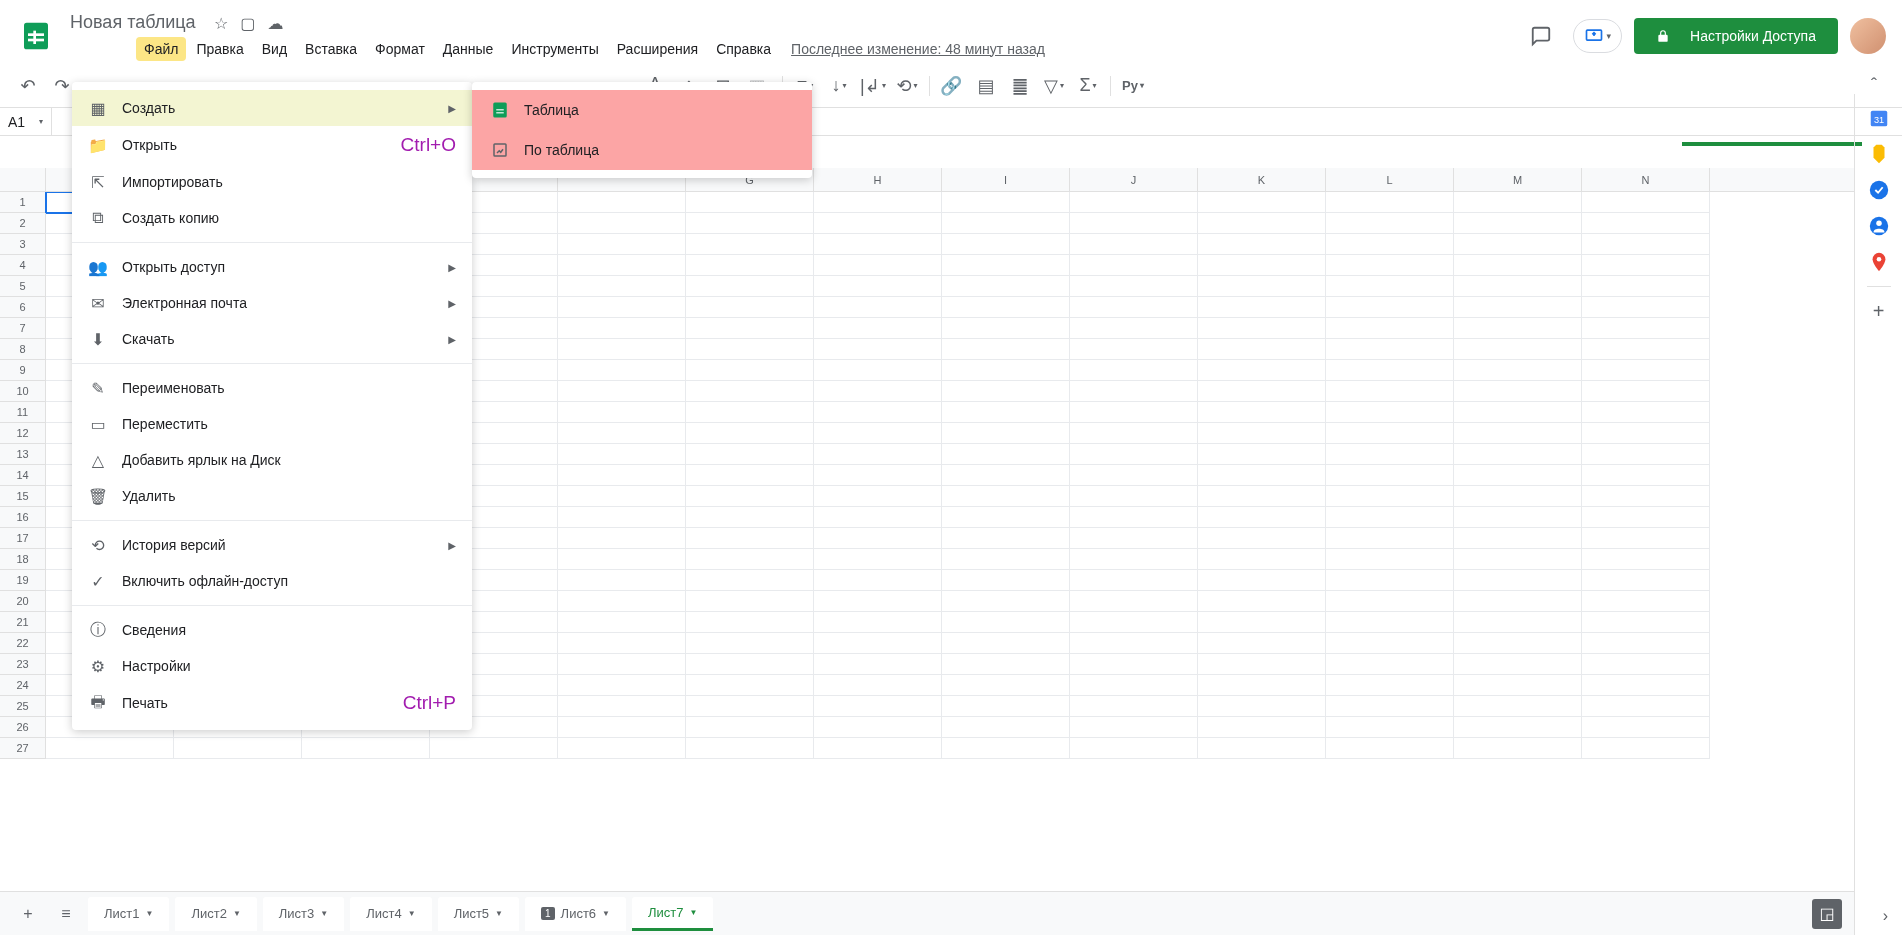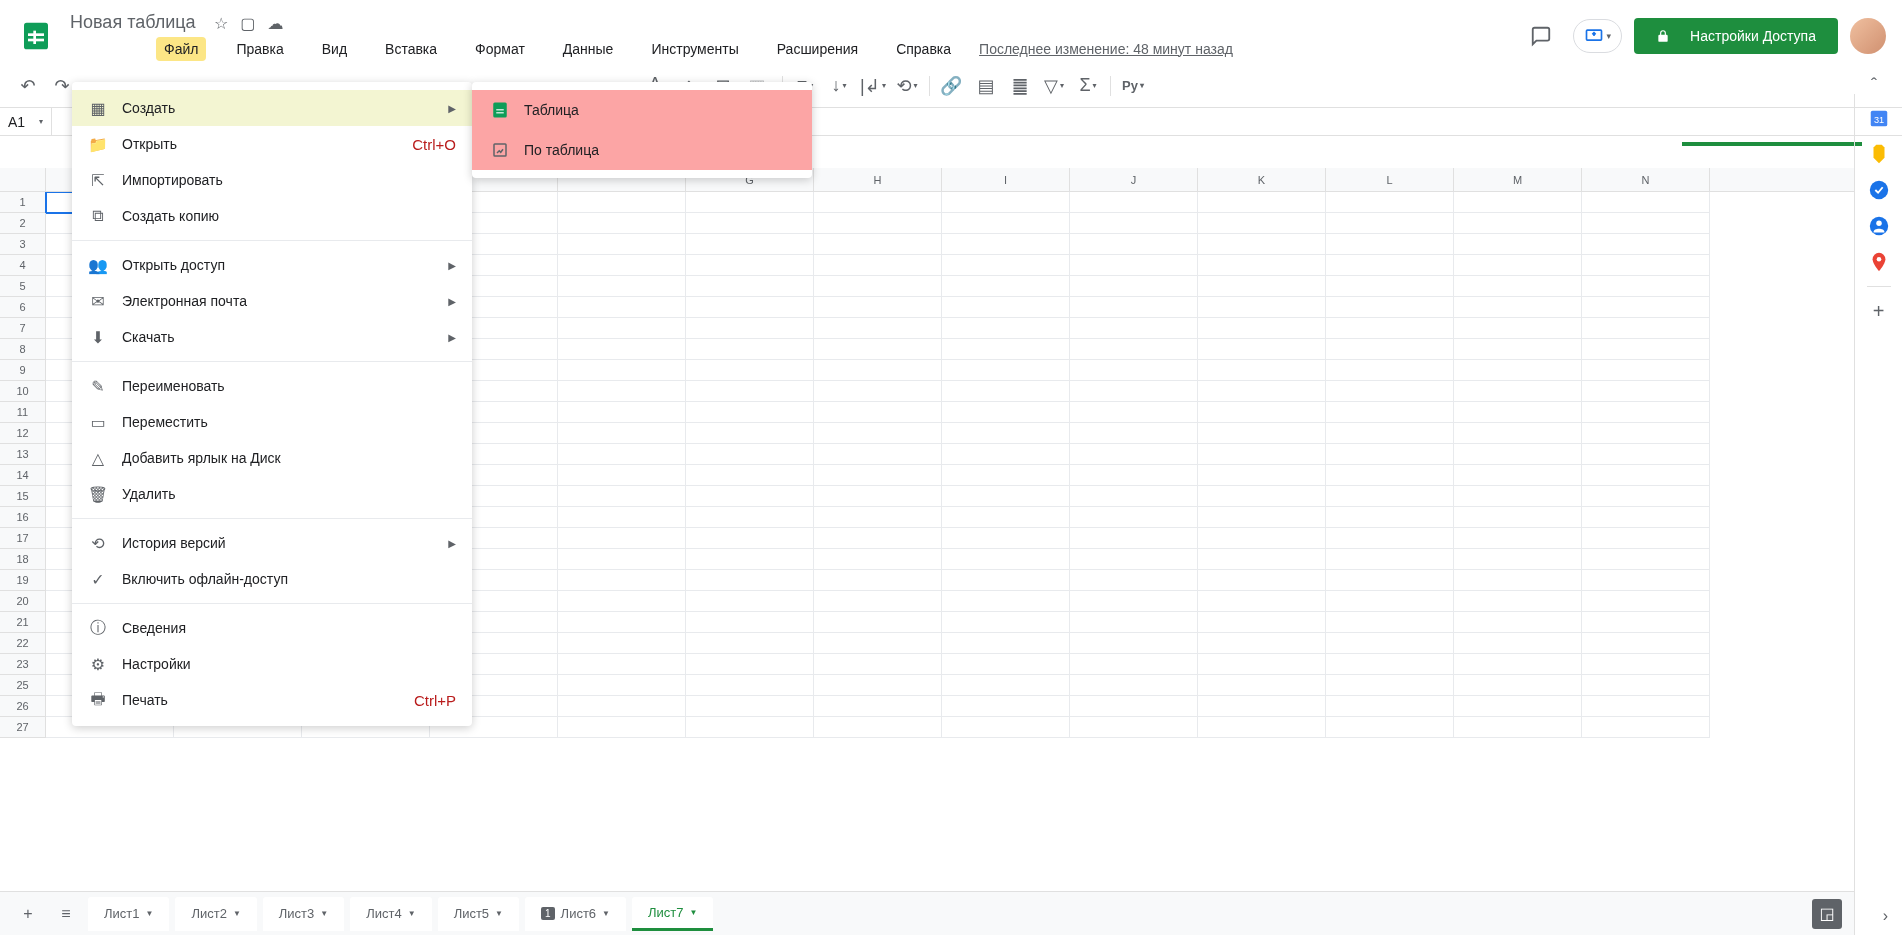--- a/index.html
+++ b/index.html
@@ -14,23 +14,23 @@
 .title-icons { display: inline-flex; gap: 12px; margin-left: 8px; vertical-align: middle; }
 .title-icons span { color: #5f6368; cursor: pointer; }
 .header-right { display: flex; align-items: center; gap: 12px; }
 .icon-btn { width: 40px; height: 40px; border-radius: 50%; display: flex; align-items: center; justify-content: center; cursor: pointer; color: #5f6368; }
 .present-btn { border: 1px solid #dadce0; border-radius: 20px; padding: 6px 10px; display: flex; align-items: center; color: #1a73e8; }
 .share-btn { background: #1e8e3e; color: #fff; border: none; border-radius: 4px; padding: 10px 22px; font-size: 14px; font-weight: 500; display: flex; align-items: center; gap: 20px; cursor: pointer; }
 .avatar { width: 36px; height: 36px; border-radius: 50%; background: linear-gradient(135deg,#f0c0a0,#d09070); }
 
 
 .menubar { display: flex; align-items: center; padding: 0 16px 0 72px; height: 28px; gap: 2px; font-size: 14px; color: #202124; }
-.menu-item { padding: 4px 8px; border-radius: 4px; cursor: pointer; margin-left: 20px; }
+.menu-item { padding: 4px 8px; border-radius: 4px; cursor: pointer; }
 .menu-item.active { background: #fce686; }
-.last-change { color: #5f6368; text-decoration: underline; margin-left: 18px; font-size: 14px; }
+.last-change { color: #5f6368; text-decoration: underline; margin-left: 10px; font-size: 14px; }
 
 
 .toolbar { display: flex; align-items: center; padding: 6px 12px; border-bottom: 1px solid #e0e0e0; height: 44px; gap: 2px; }
 .tool { width: 32px; height: 30px; display: flex; align-items: center; justify-content: center; cursor: pointer; color: #5f6368; border-radius: 2px; font-size: 18px; }
 .tool.small-drop::after { content: "▾"; font-size: 8px; margin-left: 2px; }
 .tool-sep { width: 1px; height: 20px; background: #e0e0e0; margin: 0 4px; }
 .collapse-arrow { margin-left: auto; }
 
 
 .formula-row { display: flex; align-items: center; height: 28px; border-bottom: 1px solid #e0e0e0; }
@@ -48,21 +48,21 @@
 .row-h { width: 46px; border-right: 1px solid #e0e0e0; border-bottom: 1px solid #e0e0e0; background: #f8f9fa; display: flex; align-items: center; justify-content: center; font-size: 11px; color: #5f6368; }
 .cell { width: 128px; border-right: 1px solid #e8eaed; border-bottom: 1px solid #e8eaed; }
 .cell.active { outline: 2px solid #1a73e8; outline-offset: -1px; }
 
 
 .dropdown { position: absolute; left: 72px; top: 82px; width: 400px; background: #fff; box-shadow: 0 2px 10px rgba(0,0,0,0.2); border-radius: 4px; padding: 8px 0; z-index: 100; }
 .dd-item { display: flex; align-items: center; padding: 8px 16px; font-size: 14px; color: #202124; cursor: pointer; gap: 14px; }
 .dd-item.highlight { background: #f3f5d2; }
 .dd-icon { width: 20px; height: 20px; display: flex; align-items: center; justify-content: center; color: #5f6368; font-size: 16px; }
 .dd-label { flex: 1; }
-.dd-shortcut { color: #b91c1c; font-size: 15px; }
+.dd-shortcut { color: #a21caf; font-size: 19px; }
 .dd-arrow { color: #5f6368; font-size: 10px; }
 .dd-sep { height: 1px; background: #e8eaed; margin: 6px 0; }
 
 
 .submenu { position: absolute; left: 472px; top: 82px; width: 340px; background: #fff; box-shadow: 0 2px 10px rgba(0,0,0,0.2); border-radius: 4px; padding: 8px 0; z-index: 101; }
 .sub-item { display: flex; align-items: center; padding: 10px 18px; font-size: 14px; color: #202124; cursor: pointer; gap: 14px; }
 .sub-item.highlight { background: #fca5a5; }
 
 
 .sheet-tabs { position: absolute; left: 0; bottom: 0; right: 48px; height: 44px; border-top: 1px solid #e0e0e0; display: flex; align-items: center; background: #f8f9fa; padding: 0 12px; gap: 6px; }
@@ -542,20 +542,36 @@
         <div class="cell"></div>
         <div class="cell"></div>
         <div class="cell"></div>
         <div class="cell"></div>
         <div class="cell"></div>
         <div class="cell"></div>
         <div class="cell"></div>
         <div class="cell"></div>
       </div>
       <div class="row">
+        <div class="row-h">24</div>
+        <div class="cell"></div>
+        <div class="cell"></div>
+        <div class="cell"></div>
+        <div class="cell"></div>
+        <div class="cell"></div>
+        <div class="cell"></div>
+        <div class="cell"></div>
+        <div class="cell"></div>
+        <div class="cell"></div>
+        <div class="cell"></div>
+        <div class="cell"></div>
+        <div class="cell"></div>
+        <div class="cell"></div>
+      </div>
+      <div class="row">
         <div class="row-h">25</div>
         <div class="cell"></div>
         <div class="cell"></div>
         <div class="cell"></div>
         <div class="cell"></div>
         <div class="cell"></div>
         <div class="cell"></div>
         <div class="cell"></div>
         <div class="cell"></div>
         <div class="cell"></div>

